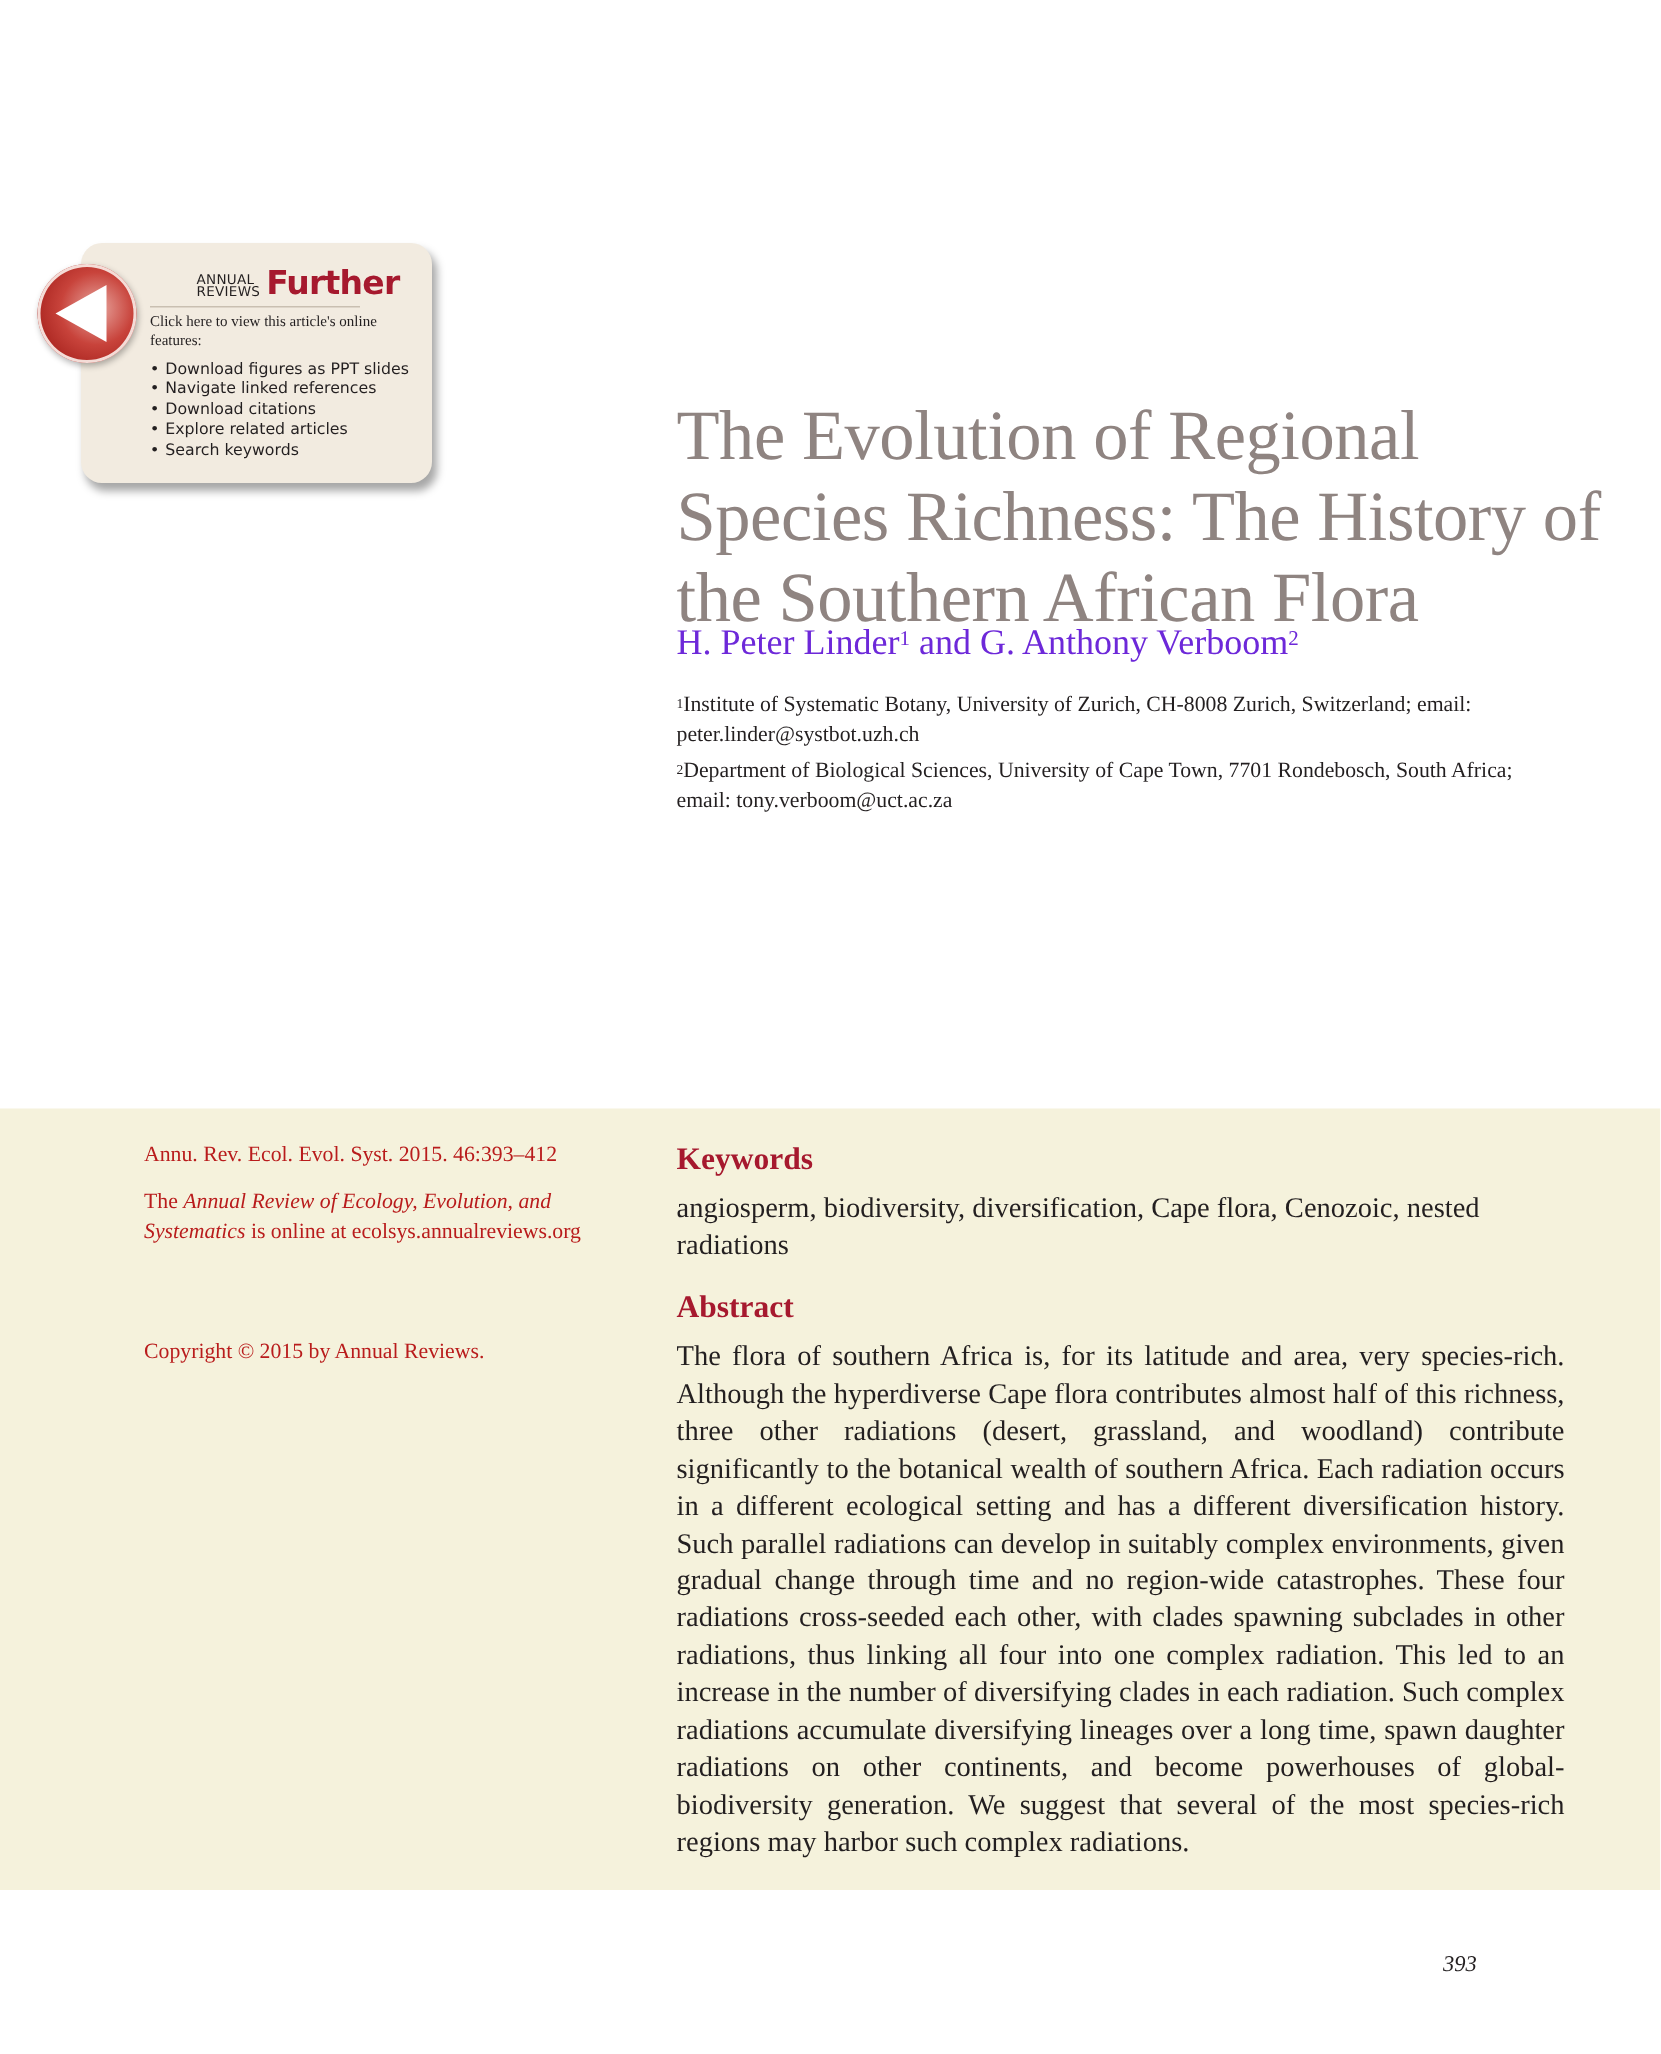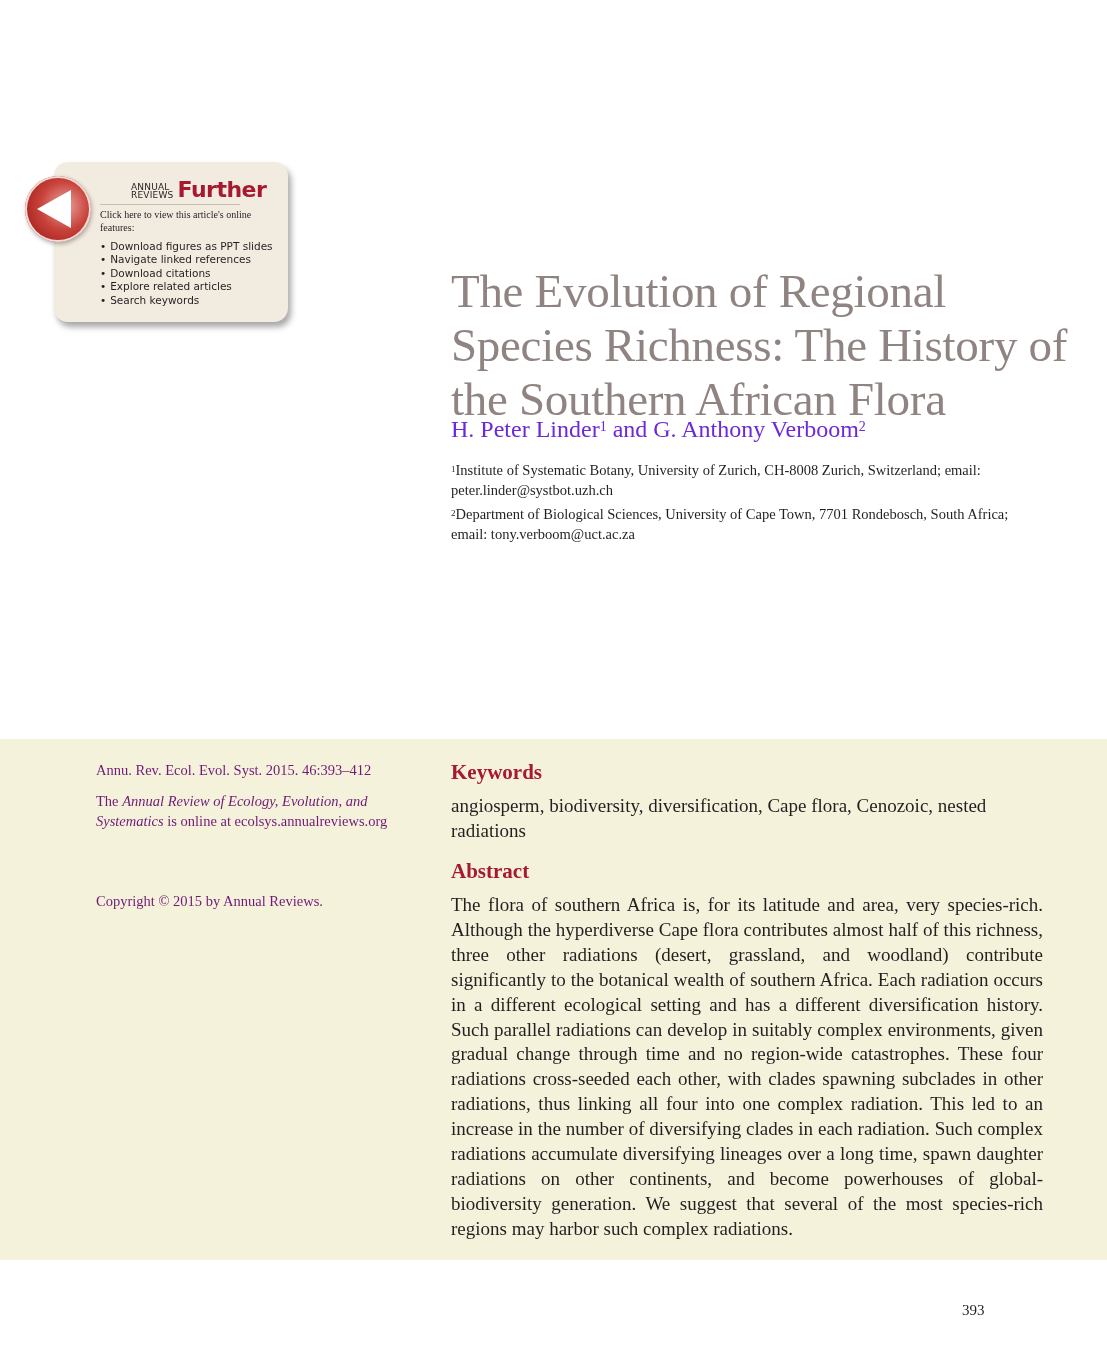--- a/index.html
+++ b/index.html
@@ -40,34 +40,34 @@
     }
     .authors { position: absolute; left: 451px; top: 417px; font-size: 24px; line-height: 25px; color: #6d28d9; white-space: nowrap; }
     .authors sup { font-size: 14px; vertical-align: top; position: relative; top: -3px; }
     .aff { position: absolute; left: 451px; width: 560px; font-size: 14.5px; line-height: 19.5px; color: #231f20; }
     .aff sup { font-size: 9px; vertical-align: top; position: relative; top: -1px; }
     .aff1 { top: 461px; }
     .aff2 { top: 505px; }
 
     
     .band { position: absolute; left: 0; top: 739px; width: 1107px; height: 521px; background: #f5f2dc; }
-    .meta { position: absolute; left: 96px; width: 330px; font-size: 14.5px; line-height: 20px; color: #701a75; font-family: Liberation Serif, serif; }
+    .meta { position: absolute; left: 96px; width: 330px; font-size: 14.5px; line-height: 20px; color: #b91c1c; font-family: Liberation Serif, serif; }
     .meta1 { top: 760px; }
     .meta2 { top: 791px; }
     .meta3 { top: 841px; }
     .meta4 { top: 891px; }
     .meta i { font-style: italic; }
 
     .sec-head { position: absolute; left: 451px; font-size: 21px; font-weight: bold; color: #a6192e; line-height: 26px; text-align: right; }
     .kw-head { top: 759px; }
     .ab-head { top: 858px; }
     .kw-text { position: absolute; left: 451px; top: 793px; width: 580px; font-size: 19px; line-height: 25px; color: #231f20; }
     .abstract { position: absolute; left: 451px; top: 893px; width: 592px; font-size: 19px; line-height: 24.9px; color: #231f20; text-align: justify; hyphens: manual; }
 
-    .page-num { position: absolute; left: 962px; top: 1302px; font-size: 15px; color: #231f20; text-align: center; }
+    .page-num { position: absolute; left: 962px; top: 1302px; font-size: 15px; font-style: italic; color: #231f20; text-align: center; }
   </style>
 </head>
 <body>
 
 <div class="further"></div>
 <div class="further-btn">
   <span class="tri"></span>
 </div>
 <div class="further-head">
   <div class="further-brand">

